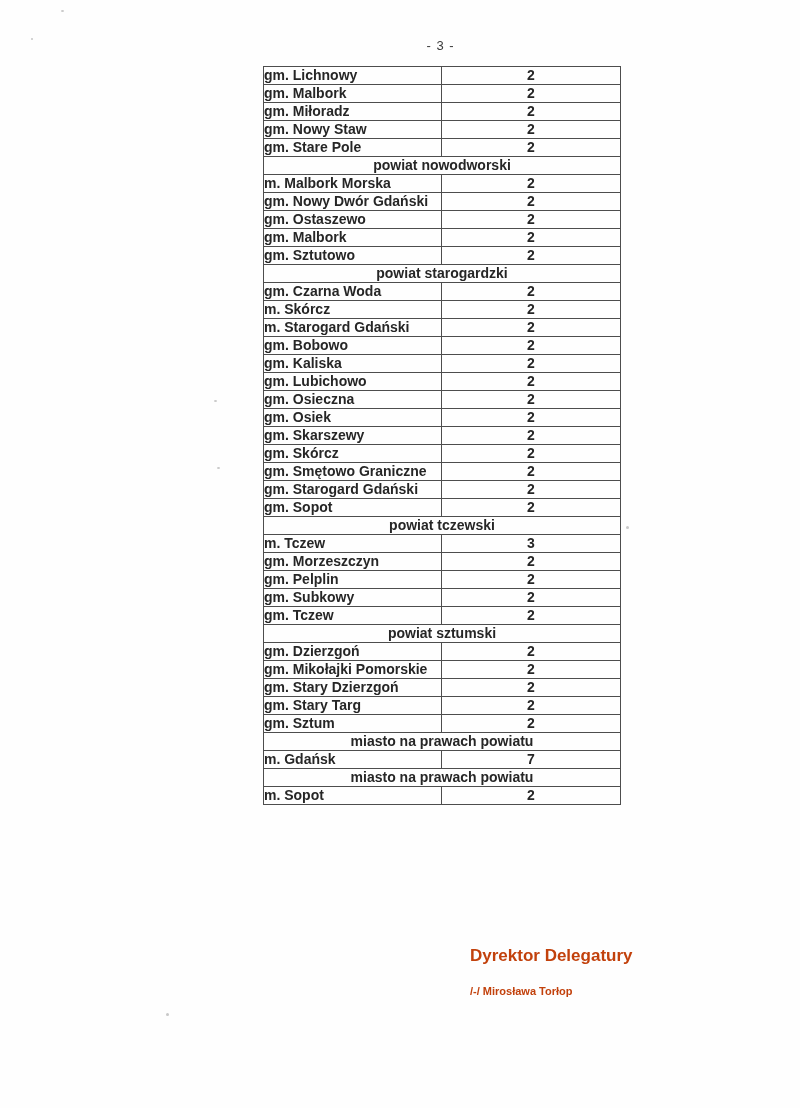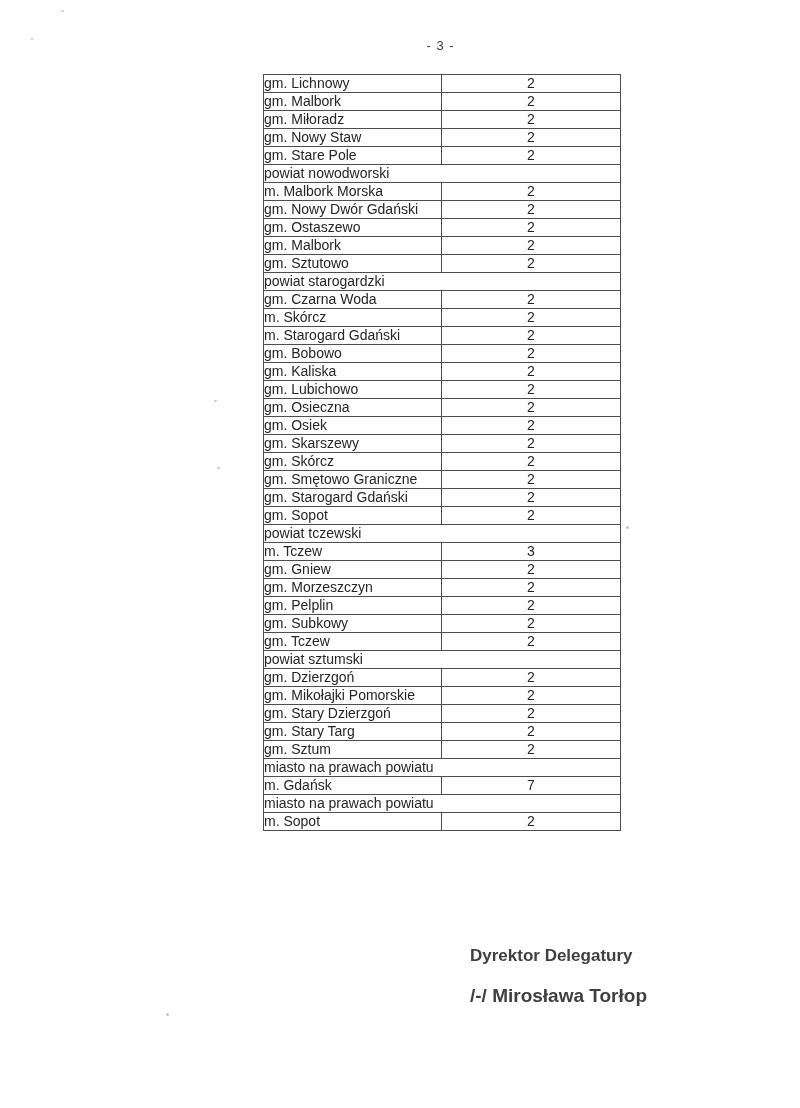--- a/index.html
+++ b/index.html
@@ -23,59 +23,60 @@
     top: 38px;
     left: 263px;
     width: 355px;
     text-align: center;
     font-size: 13px;
     color: #3a3a3a;
     letter-spacing: 1px;
   }
   table.doc-table {
     position: absolute;
-    top: 74px;
+    top: 66px;
     left: 263px;
     width: 355px;
     border-collapse: collapse;
     table-layout: fixed;
+    font-weight: bold;
   }
   table.doc-table td {
     border: 1.5px solid #4d4d4d;
     height: 17px;
     font-size: 14px;
     line-height: 17px;
     padding: 0;
     color: #262626;
     white-space: nowrap;
     overflow: hidden;
   }
   td.name-cell {
     width: 177px;
     padding-left: 7px;
   }
   td.value-cell {
     width: 178px;
     text-align: center;
   }
   td.section-cell {
-    text-align: left;
+    text-align: center;
   }
   .signature {
     position: absolute;
     top: 946px;
     left: 470px;
-    color: #404040;
+    color: #c2410c;
   }
   .signature .sig-title {
     font-size: 17px;
     font-weight: bold;
   }
   .signature .sig-name {
-    font-size: 19px;
+    font-size: 11px;
     font-weight: bold;
     margin-top: 19px;
   }
   .speck {
     position: absolute;
     background: #9a9a9a;
     border-radius: 50%;
     opacity: 0.55;
   }
 </style>
@@ -185,24 +186,20 @@
         <tr>
           <td class="name-cell">gm. Sopot</td>
           <td class="value-cell">2</td>
         </tr>
         <tr>
           <td colspan="2" class="section-cell">powiat tczewski</td>
         </tr>
         <tr>
           <td class="name-cell">m. Tczew</td>
           <td class="value-cell">3</td>
-        </tr>
-        <tr>
-          <td class="name-cell">gm. Gniew</td>
-          <td class="value-cell">2</td>
         </tr>
         <tr>
           <td class="name-cell">gm. Morzeszczyn</td>
           <td class="value-cell">2</td>
         </tr>
         <tr>
           <td class="name-cell">gm. Pelplin</td>
           <td class="value-cell">2</td>
         </tr>
         <tr>

